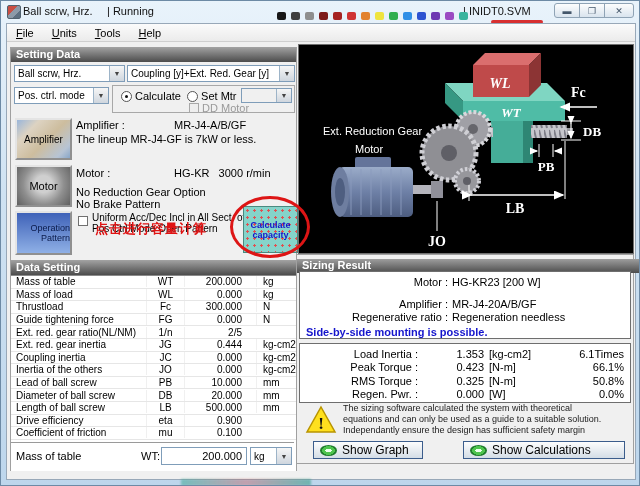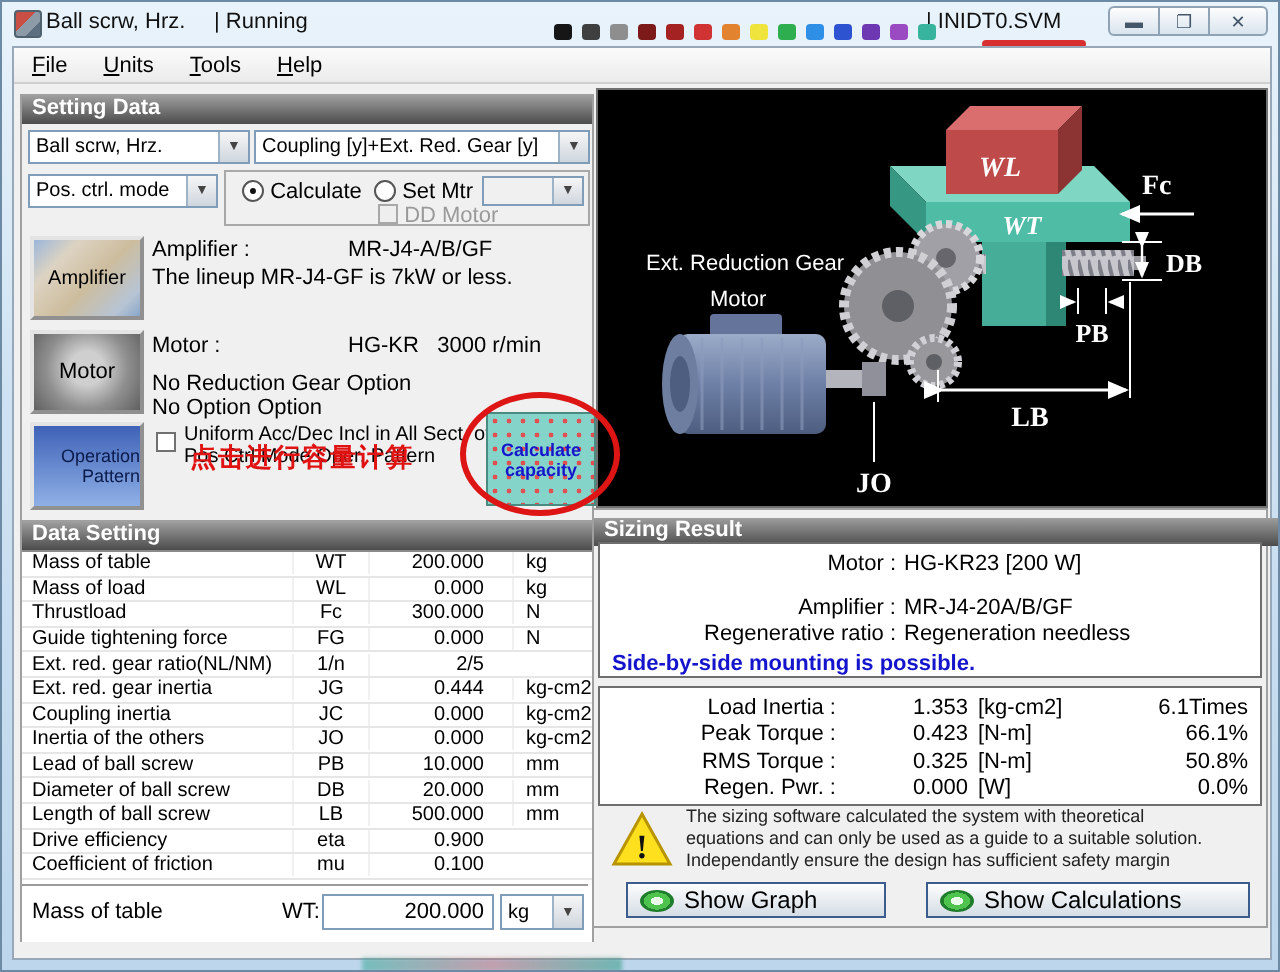--- a/index.html
+++ b/index.html
@@ -193,21 +193,21 @@
 
       <div class="imgbtn" id="amp-btn" style="left:4px;top:70px">Amplifier</div>
       <span class="abs" style="left:65px;top:71px">Amplifier :</span>
       <span class="abs" style="left:163px;top:71px">MR-J4-A/B/GF</span>
       <span class="abs" style="left:65px;top:85px">The lineup MR-J4-GF is 7kW or less.</span>
 
       <div class="imgbtn" id="motor-btn" style="left:4px;top:117px">Motor</div>
       <span class="abs" style="left:65px;top:119px">Motor :</span>
       <span class="abs pre" style="left:163px;top:119px">HG-KR   3000 r/min</span>
       <span class="abs" style="left:65px;top:138px">No Reduction Gear Option</span>
-      <span class="abs" style="left:65px;top:150px">No Option Option</span>
+      <span class="abs" style="left:65px;top:150px">No Brake Pattern</span>
 
       <div class="imgbtn" id="op-btn" style="left:4px;top:163px">Operation Pattern</div>
       <span class="cbx abs" style="left:67px;top:168px"></span>
       <span class="abs" style="left:81px;top:164px;font-size:10px">Uniform Acc/Dec Incl in All Sect. of</span>
       <span class="abs" style="left:81px;top:175px;font-size:10px">Pos Ctrl Mode Oper. Pattern</span>
       <div id="calc-btn" style="left:232px;top:158px">Calculate capacity</div>
     </div>
 
     <div id="calc-circle" style="border-color: rgb(221, 21, 21);"></div>
     <div id="cn-hint">点击进行容量计算</div>
@@ -449,21 +449,21 @@
       <svg class="abs" style="left:8px;top:150px" width="32" height="30" viewBox="0 0 32 30">
         <polygon points="16,2 30,27 2,27" fill="#ffe01e" stroke="#b89400" stroke-width="1.5"></polygon>
         <text x="16" y="24" text-anchor="middle" font-size="17" font-weight="bold" font-family="Liberation Serif, serif" fill="#111">!</text>
       </svg>
       <div id="warn-text">
         <div>The sizing software calculated the system with theoretical</div>
         <div>equations and can only be used as a guide to a suitable solution.</div>
         <div>Independantly ensure the design has sufficient safety margin</div>
       </div>
 
-      <div class="showbtn" style="left:16px;top:186px;width:130px">
+      <div class="showbtn" style="left:16px;top:186px;width:110px">
         <span class="eye"></span>
         <span>Show Graph</span>
       </div>
       <div class="showbtn" style="left:166px;top:186px;width:162px">
         <span class="eye"></span>
         <span>Show Calculations</span>
       </div>
     </div>
 
   </div>

